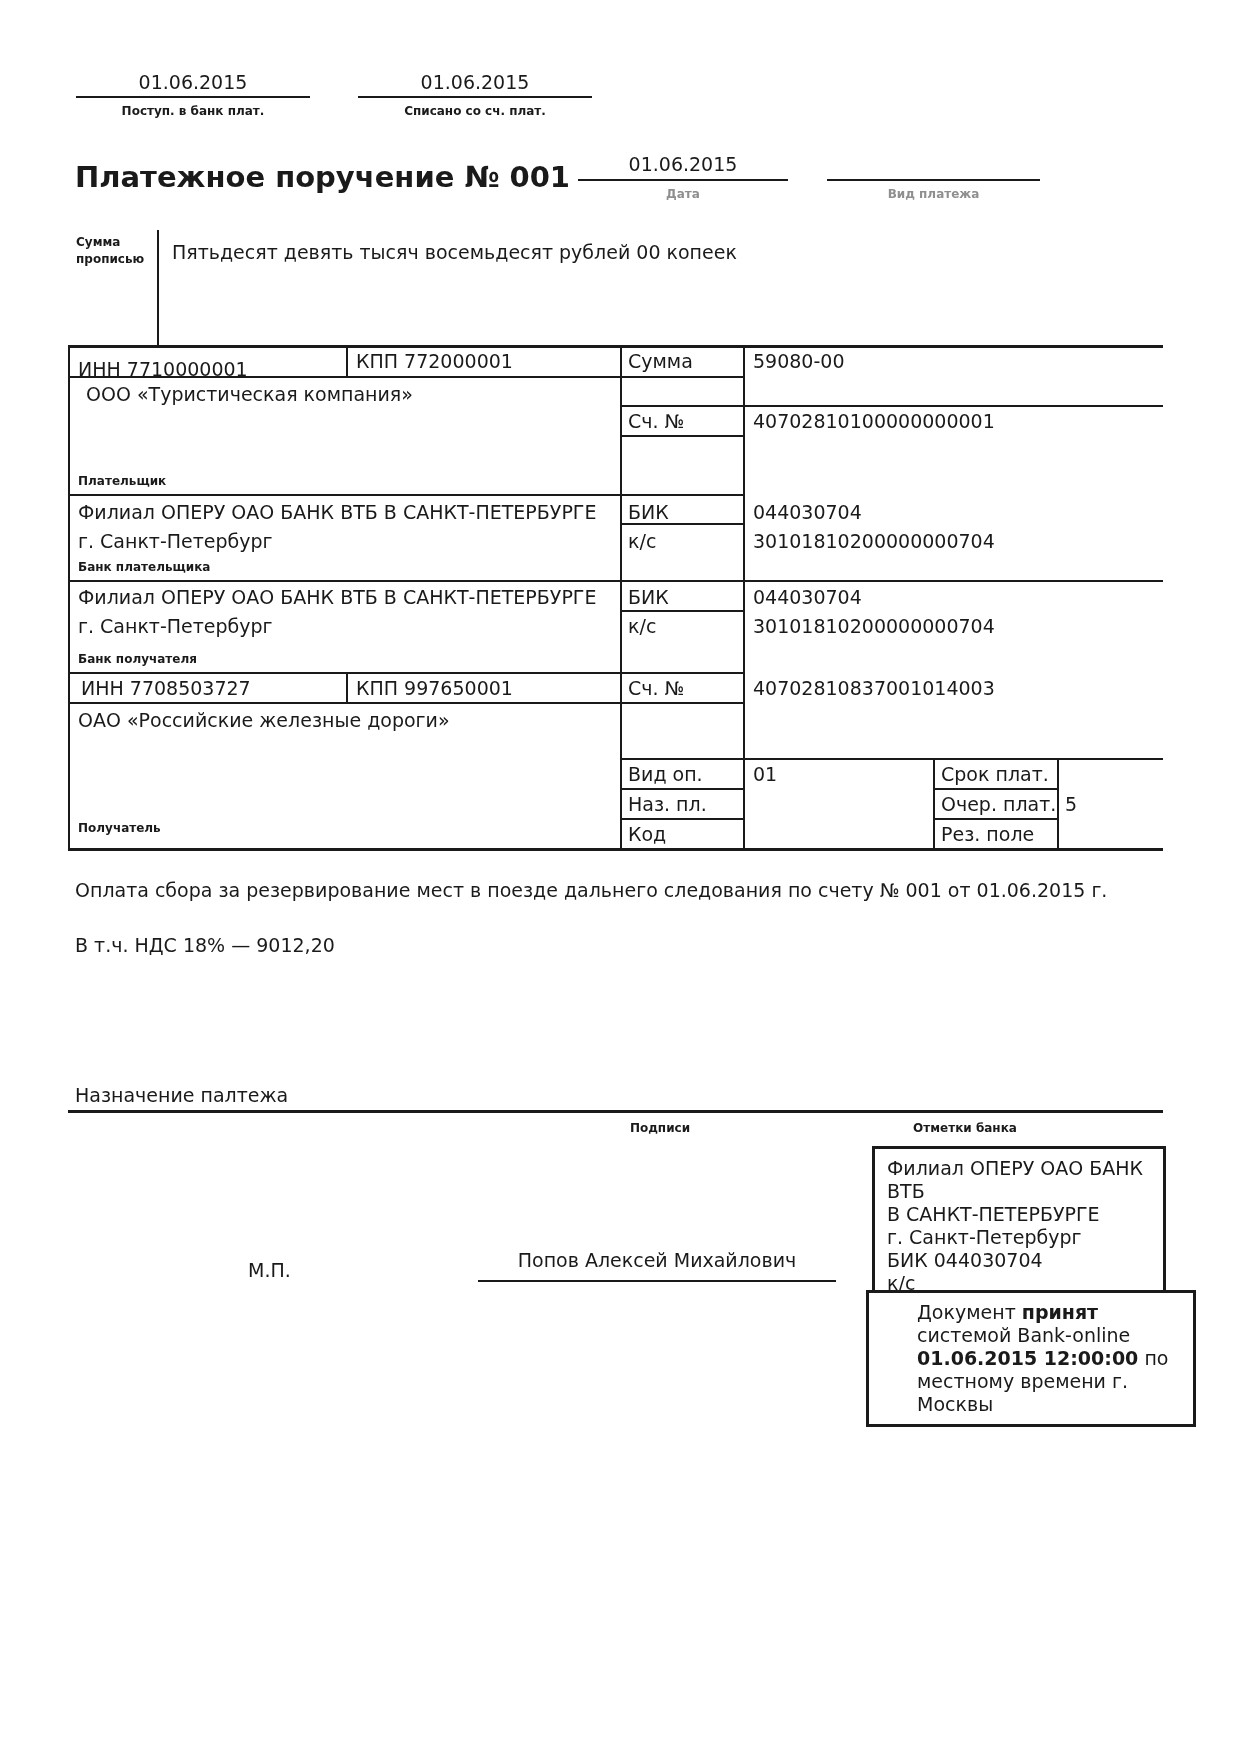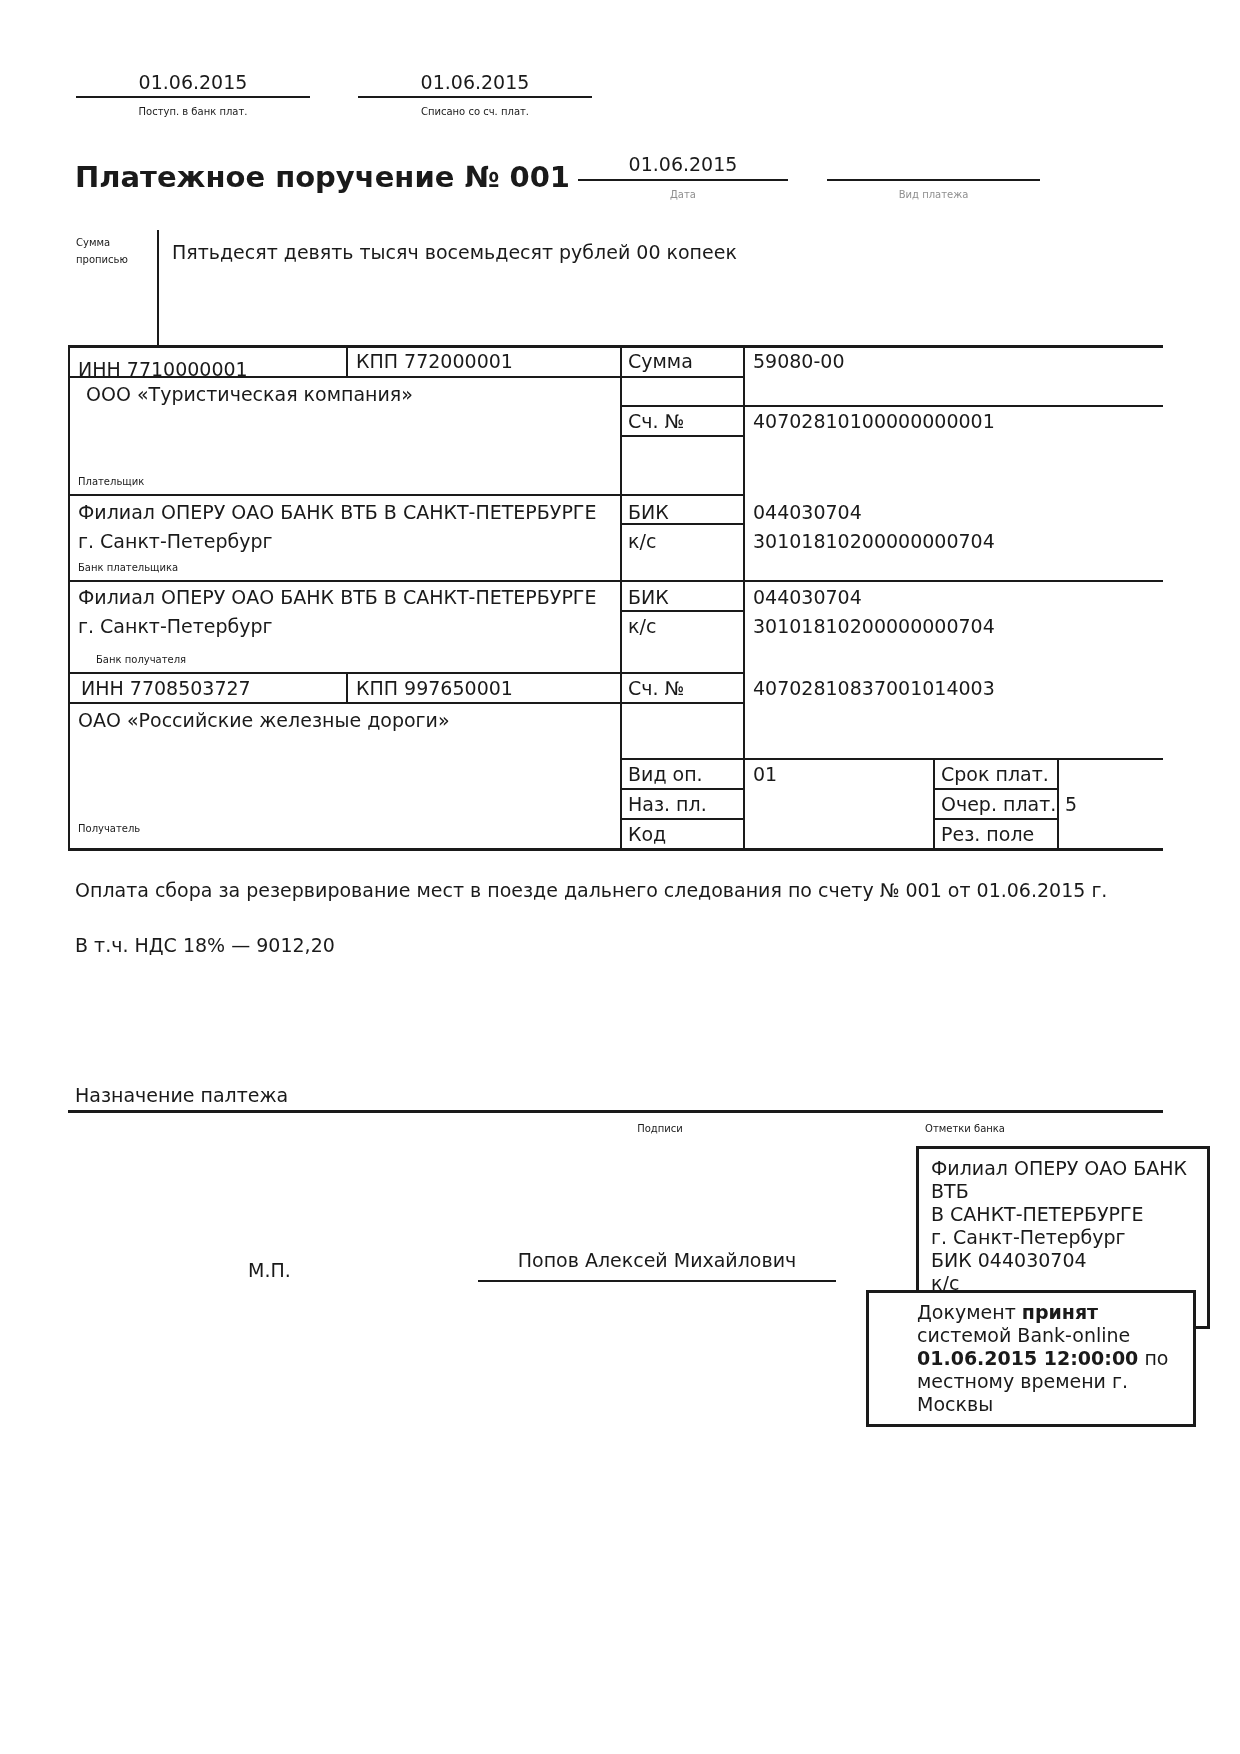--- a/index.html
+++ b/index.html
@@ -1,19 +1,19 @@
 <!DOCTYPE html>
 <html><head>
 <meta charset="utf-8">
 <style>
   html,body{margin:0;padding:0;background:#fff;}
   .page{position:relative;width:1240px;height:1754px;background:#ffffff;
         font-family:"DejaVu Sans","Liberation Sans",sans-serif;color:#1a1a1a;overflow:hidden;border-radius:23px;}
   .t{position:absolute;font-size:19px;line-height:24px;white-space:nowrap;}
-  .small{font-size:10px;line-height:17px;}
+  .small{font-size:12px;line-height:17px;font-weight:bold;}
   .gray{color:#8f8f8f;}
   .ctr{text-align:center;}
   .title{font-size:29px;line-height:34px;font-weight:bold;}
   .hl{position:absolute;height:2px;background:#1a1a1a;}
   .vl{position:absolute;width:2px;background:#1a1a1a;}
   .thick{height:3px;}
   .wrapbox{position:absolute;white-space:normal;}
   .stampbox{position:absolute;border:3px solid #1a1a1a;background:#fff;
             font-size:19px;line-height:23px;padding:8px 12px;white-space:normal;}
 </style>
@@ -85,21 +85,21 @@
   <div class="t" style="left:628px;top:529px;">к/с</div>
   <div class="t" style="left:753px;top:529px;">30101810200000000704</div>
   <div class="t small" style="left:78px;top:559px;">Банк плательщика</div>
 
   <div class="t" style="left:78px;top:585px;">Филиал ОПЕРУ ОАО БАНК ВТБ В САНКТ-ПЕТЕРБУРГЕ</div>
   <div class="t" style="left:78px;top:614px;">г. Санкт-Петербург</div>
   <div class="t" style="left:628px;top:585px;">БИК</div>
   <div class="t" style="left:753px;top:585px;">044030704</div>
   <div class="t" style="left:628px;top:614px;">к/с</div>
   <div class="t" style="left:753px;top:614px;">30101810200000000704</div>
-  <div class="t small" style="left:78px;top:651px;margin-left:18px;">Банк получателя</div>
+  <div class="t small" style="left:78px;top:651px;">Банк получателя</div>
 
   <div class="t" style="left:81px;top:676px;">ИНН 7708503727</div>
   <div class="t" style="left:356px;top:676px;">КПП 997650001</div>
   <div class="t" style="left:628px;top:676px;">Сч. №</div>
   <div class="t" style="left:753px;top:676px;">40702810837001014003</div>
   <div class="t" style="left:78px;top:708px;">ОАО «Российские железные дороги»</div>
   <div class="t small" style="left:78px;top:820px;">Получатель</div>
 
   <div class="t" style="left:628px;top:762px;">Вид оп.</div>
   <div class="t" style="left:753px;top:762px;">01</div>
@@ -115,21 +115,21 @@
   <div class="t" style="left:75px;top:1083px;">Назначение палтежа</div>
   <div class="hl thick" style="left:68px;top:1110px;width:1095px;"></div>
 
   <div class="t small ctr" style="left:560px;top:1120px;width:200px;">Подписи</div>
   <div class="t small ctr" style="left:875px;top:1120px;width:180px;">Отметки банка</div>
 
   <div class="t" style="left:248px;top:1258px;">М.П.</div>
   <div class="t ctr" style="left:478px;top:1248px;width:358px;">Попов Алексей Михайлович</div>
   <div class="hl" style="left:478px;top:1280px;width:358px;"></div>
 
-  <div class="stampbox" style="left:916px;top:1146px;width:264px;">
+  <div class="stampbox" style="left:872px;top:1146px;width:264px;">
     <div>Филиал ОПЕРУ ОАО БАНК ВТБ</div>
     <div>В САНКТ-ПЕТЕРБУРГЕ</div>
     <div>г. Санкт-Петербург</div>
     <div>БИК 044030704</div>
     <div>к/с 30101810200000000704</div>
   </div>
 
   <div class="stampbox" style="left:866px;top:1290px;width:264px;min-height:94px;padding-left:48px;"><span>Документ </span><span style="font-weight: bold;">принят</span><span> системой Bank-online </span><span style="font-weight: bold;">01.06.2015 12:00:00</span><span> по местному времени г. Москвы</span></div>
 
 </div>

